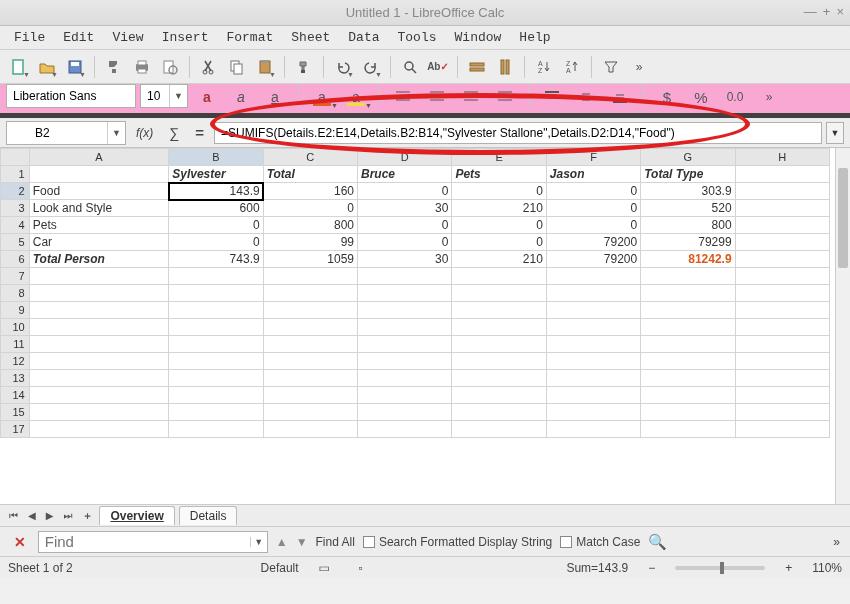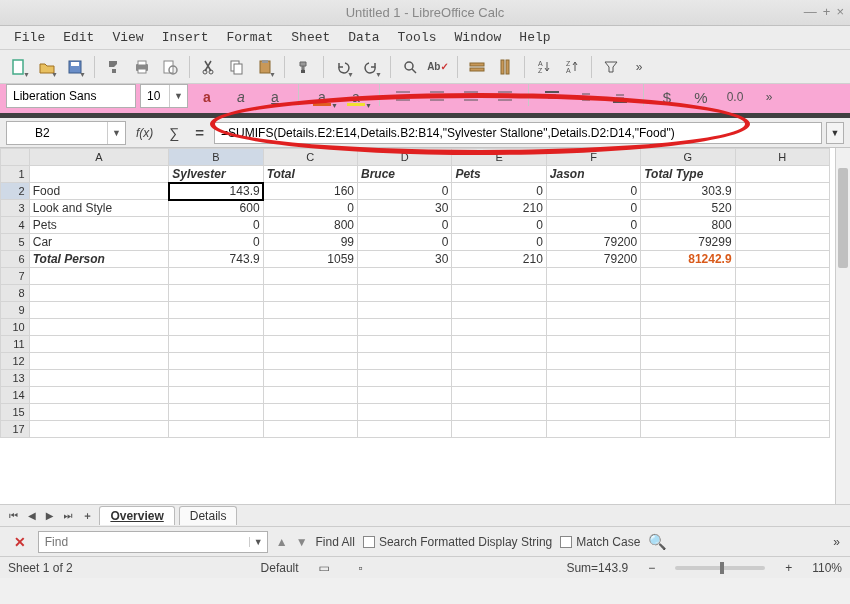--- a/index.html
+++ b/index.html
@@ -219,21 +219,21 @@
     display:flex; align-items:center; gap:8px;
     padding: 0 10px;
     font-size: 12px;
     color:#444;
   }
   .findbar .close { color:#c33; font-size:14px; font-weight:bold; padding:0 4px;}
   .findbar .find-box {
     border:1px solid #b0b0b0; background:#fff; height:22px; width:230px;
     display:flex; align-items:center;
   }
-  .findbar .find-box input { border:none; outline:none; flex:1; padding:0 6px; font-size:12px; color:#0369a1;}
+  .findbar .find-box input { border:none; outline:none; flex:1; padding:0 6px; font-size:15px; color:#0369a1;}
   .findbar .arrow-box { width:18px; text-align:center; border-left:1px solid #ccc; color:#555; font-size:9px;}
   .chk { width:12px; height:12px; border:1px solid #888; display:inline-block; vertical-align:middle; margin-right:4px; background:#fff;}
   .mag { font-size:15px; }
 
   .statusbar {
     height: 22px;
     background: #ededed;
     border-top:1px solid #ccc;
     display:flex; align-items:center;
     padding:0 8px;

